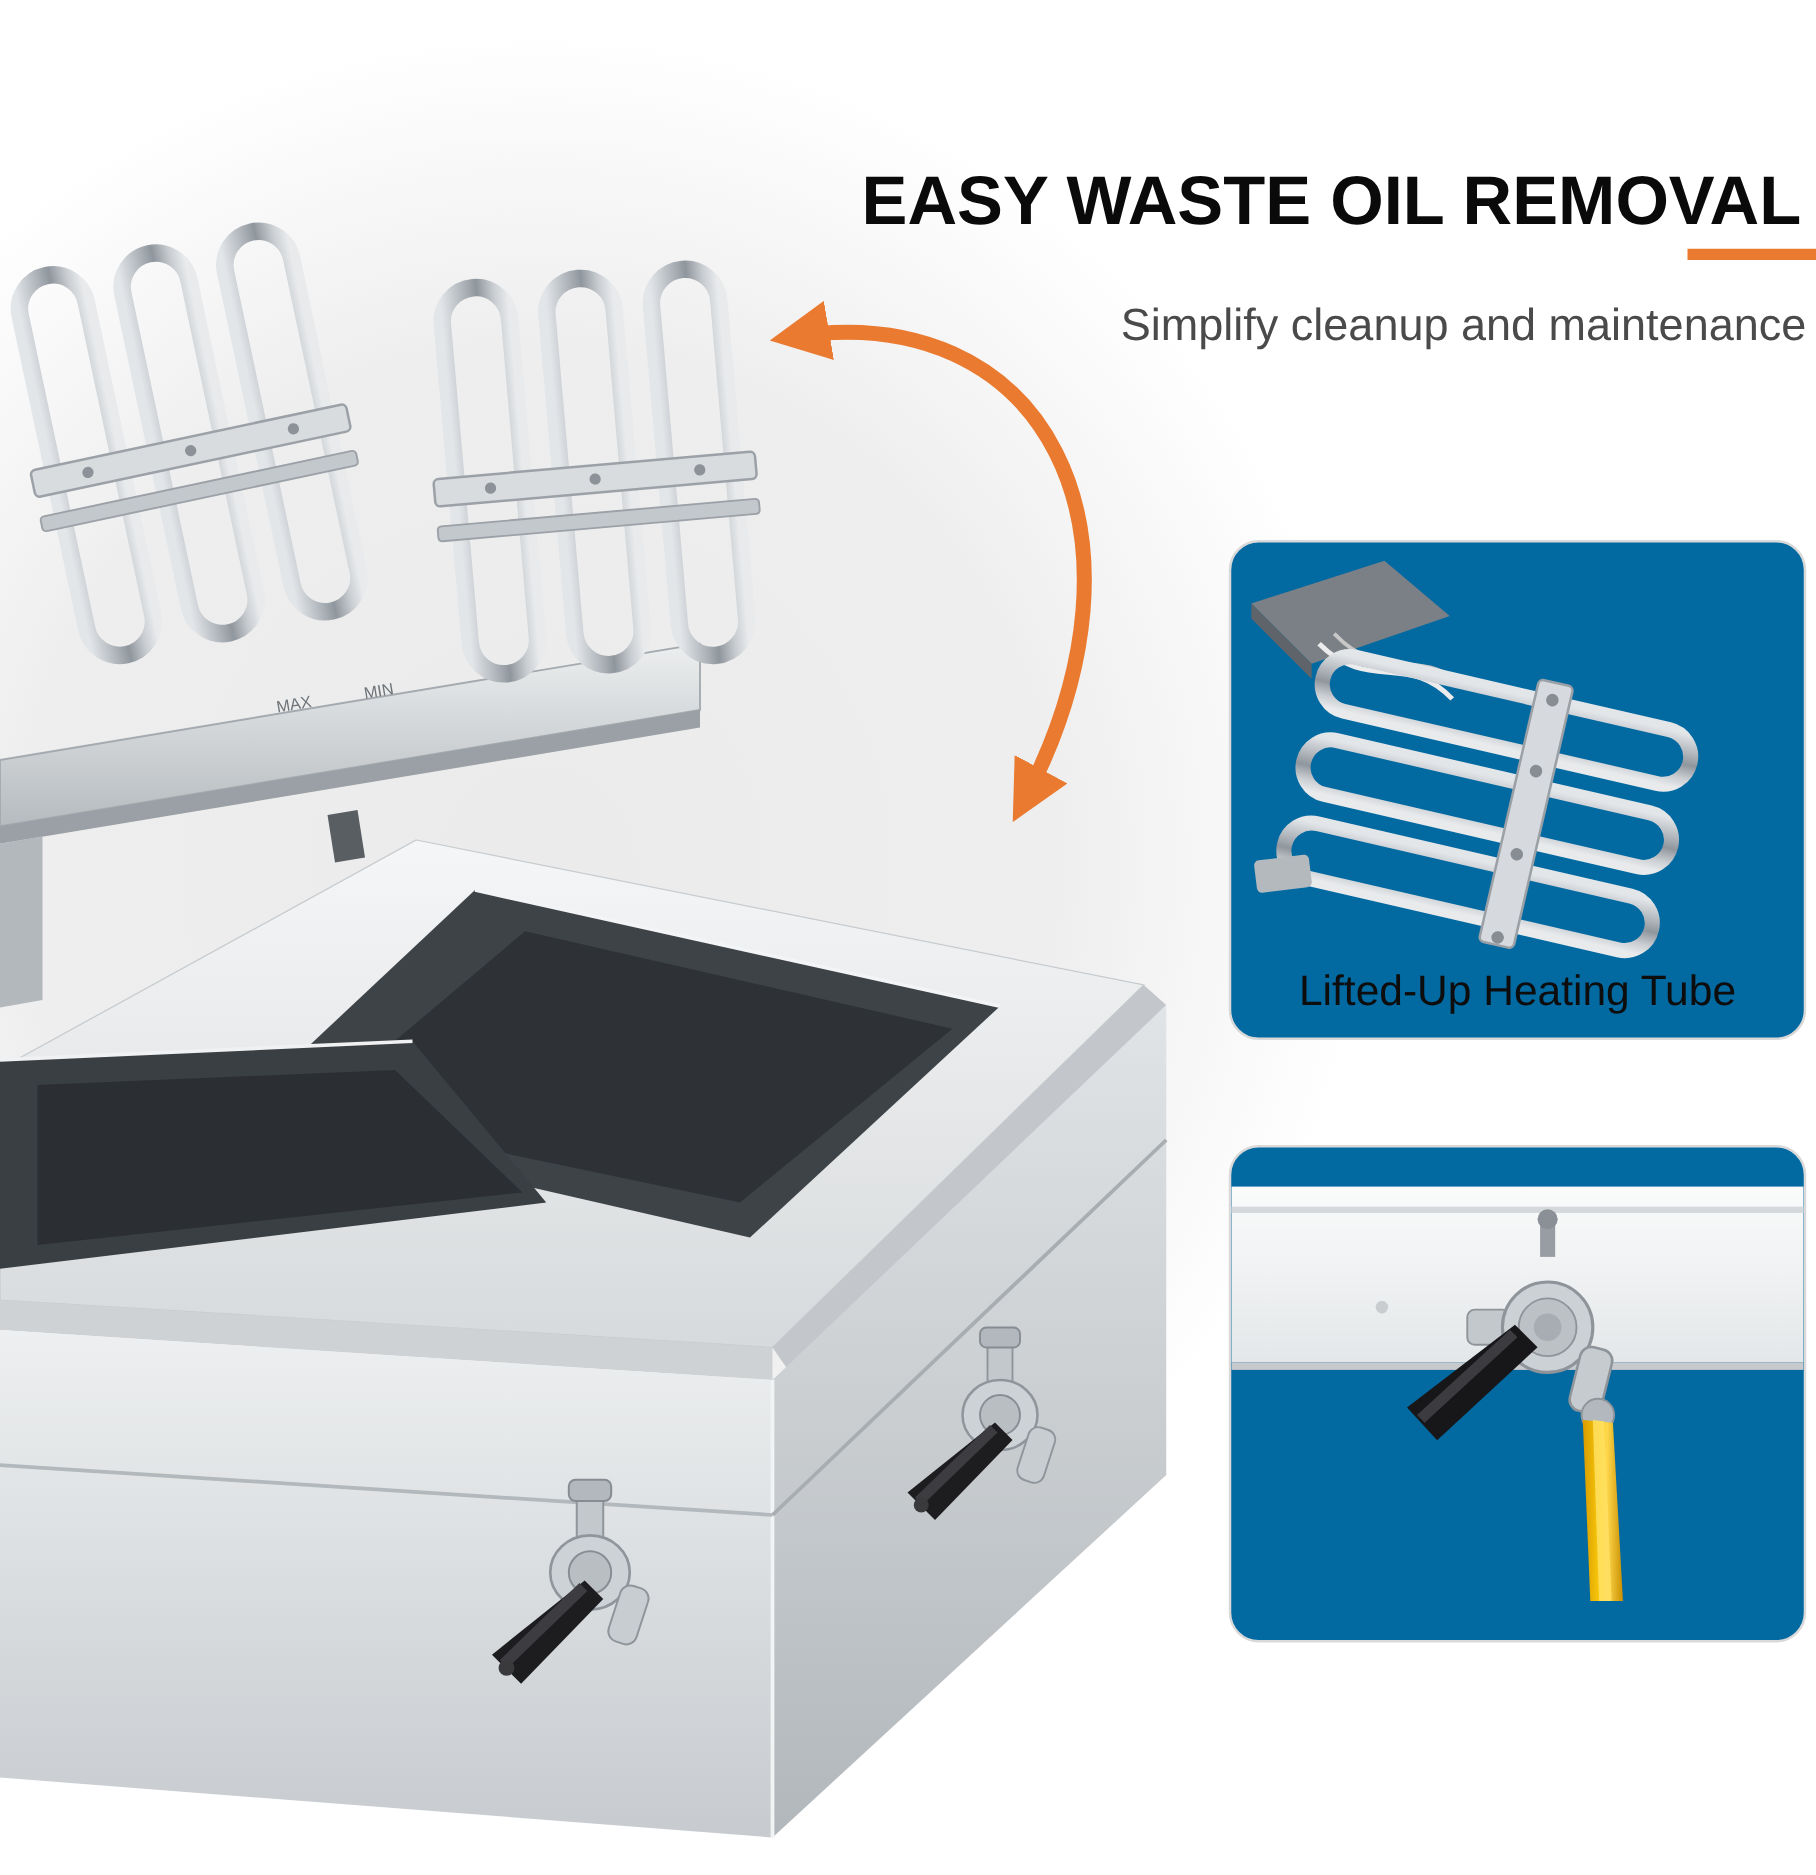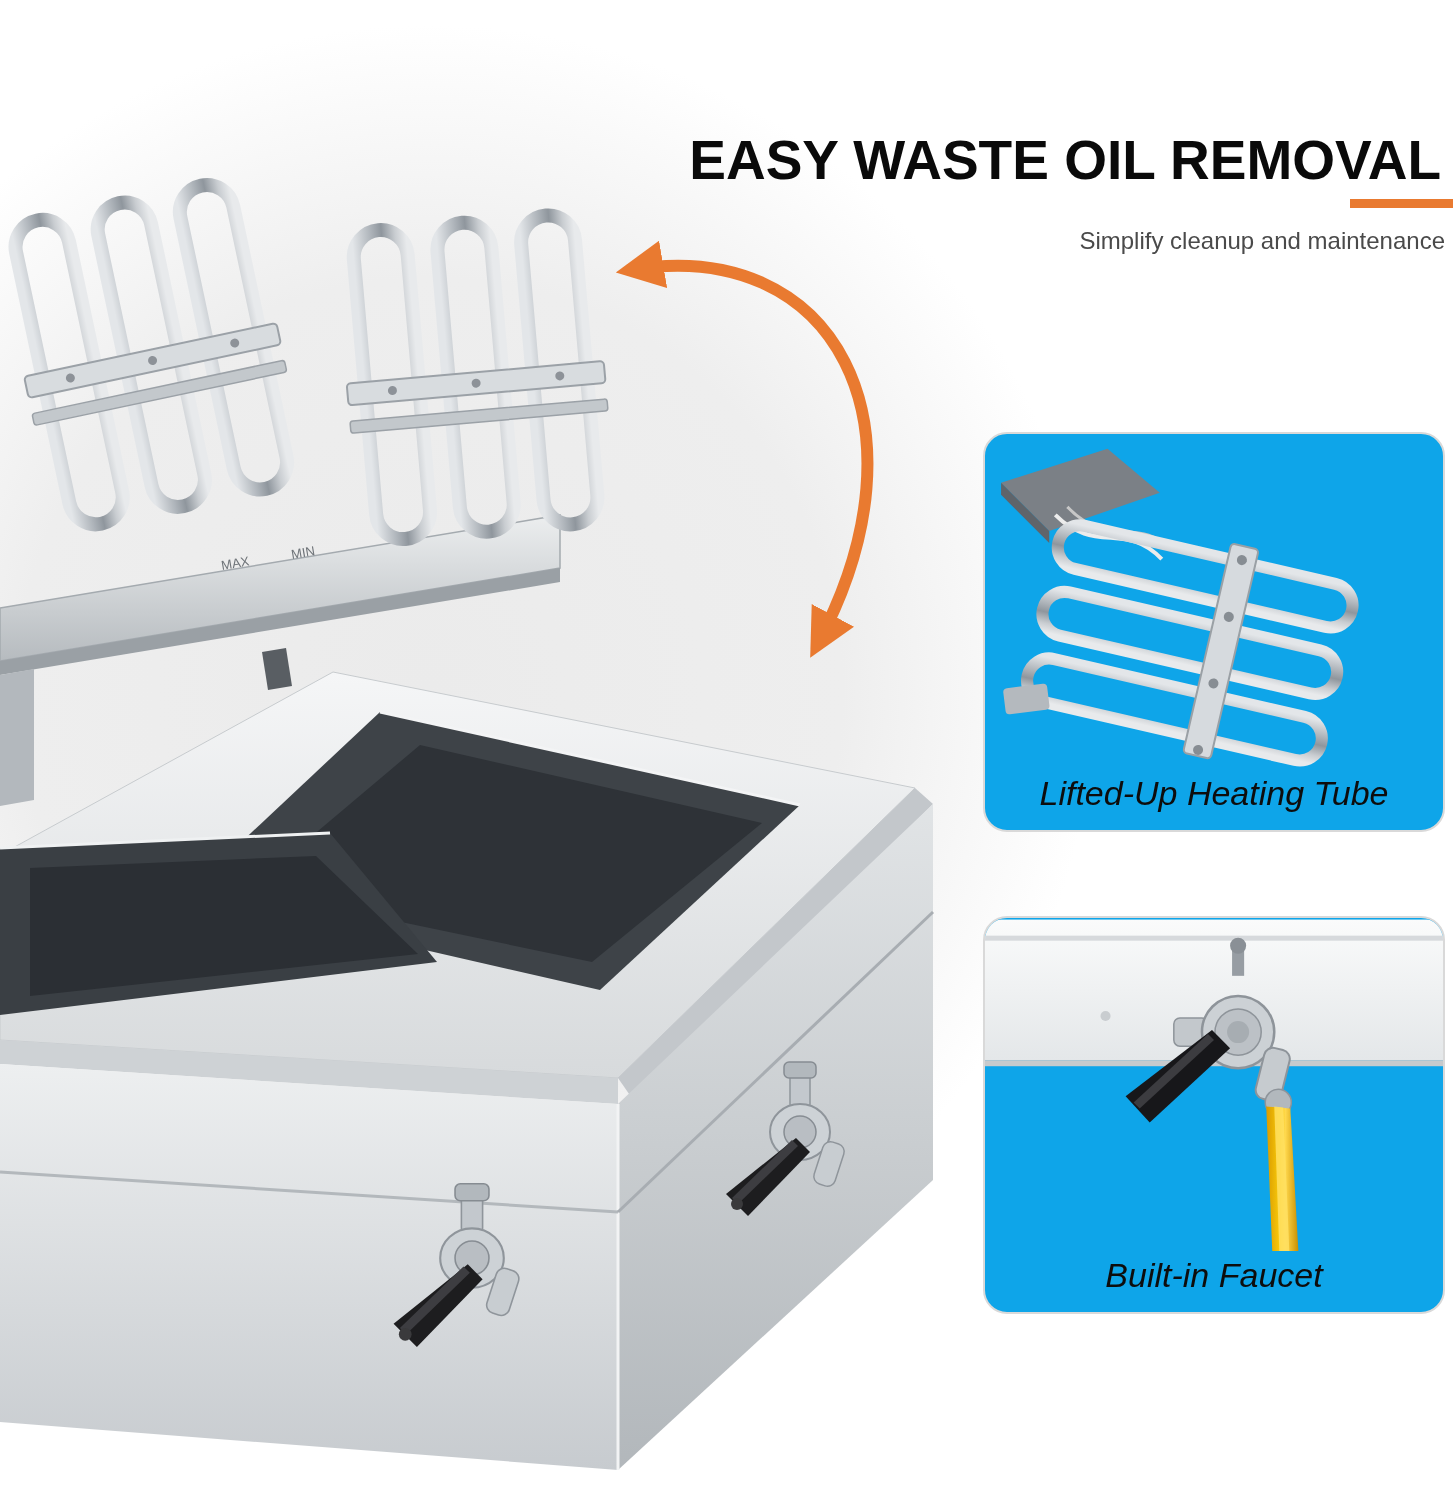--- a/index.html
+++ b/index.html
@@ -13,27 +13,27 @@
     z-index:0;
   }
   .product-svg{position:absolute;left:0;top:100px;width:960px;height:1400px;z-index:1;}
   .arrow-svg{position:absolute;left:555px;top:175px;width:430px;height:520px;z-index:2;}
   .headline{
     position:absolute;top:124px;right:8px;margin:4px;z-index:3;
     font-size:55px;font-weight:800;color:#0a0a0a;white-space:nowrap;letter-spacing:0;
   }
   .accent-bar{position:absolute;top:199px;right:0;width:103px;height:9px;z-index:3;}
   .subtitle{
-    position:absolute;top:225px;right:8px;z-index:3;text-align:right;
-    font-size:24px;color:#4a4a4a;line-height:1.32;font-weight:400;
+    position:absolute;top:236px;right:8px;z-index:3;text-align:right;
+    font-size:36px;color:#4a4a4a;line-height:1.32;font-weight:400;
   }
   .card{
-    position:absolute;left:983px;width:462px;background:#0ea5e9;
+    position:absolute;left:983px;width:462px;background:#0369a1;
     border:2px solid #d9d9d9;border-radius:24px;box-sizing:border-box;
-    display:flex;flex-direction:column;overflow:hidden;z-index:3;font-style:italic;
+    display:flex;flex-direction:column;overflow:hidden;z-index:3;
   }
   .card-1{top:432px;height:400px;}
   .card-2{top:916px;height:398px;}
   .card-photo{display:block;width:100%;flex:1;min-height:0;}
   .card-caption{
     text-align:center;font-size:34px;color:#0d0d0d;padding:4px 0 18px;line-height:1.1;
   }
 </style>
 </head>
 <body>
@@ -226,16 +226,15 @@
         <g transform="rotate(14 34 40)">
           <rect x="22" y="16" width="26" height="52" rx="9" fill="#c6cbcf" stroke="#8e949a" stroke-width="2"></rect>
         </g>
         <circle cx="40" cy="70" r="13" fill="#b2b8bd" stroke="#8e949a" stroke-width="1.5"></circle>
         <g>
           <polygon points="28,74 52,76 60,218 34,218" fill="url(#oilG)"></polygon>
           <polygon points="36,74 45,75 51,218 41,218" fill="#ffe063" opacity="0.85"></polygon>
         </g>
       </g>
     </svg>
-    <div class="card-caption">Built-in Faucet</div>
   </div>
 
 </div>
 
 </body></html>

